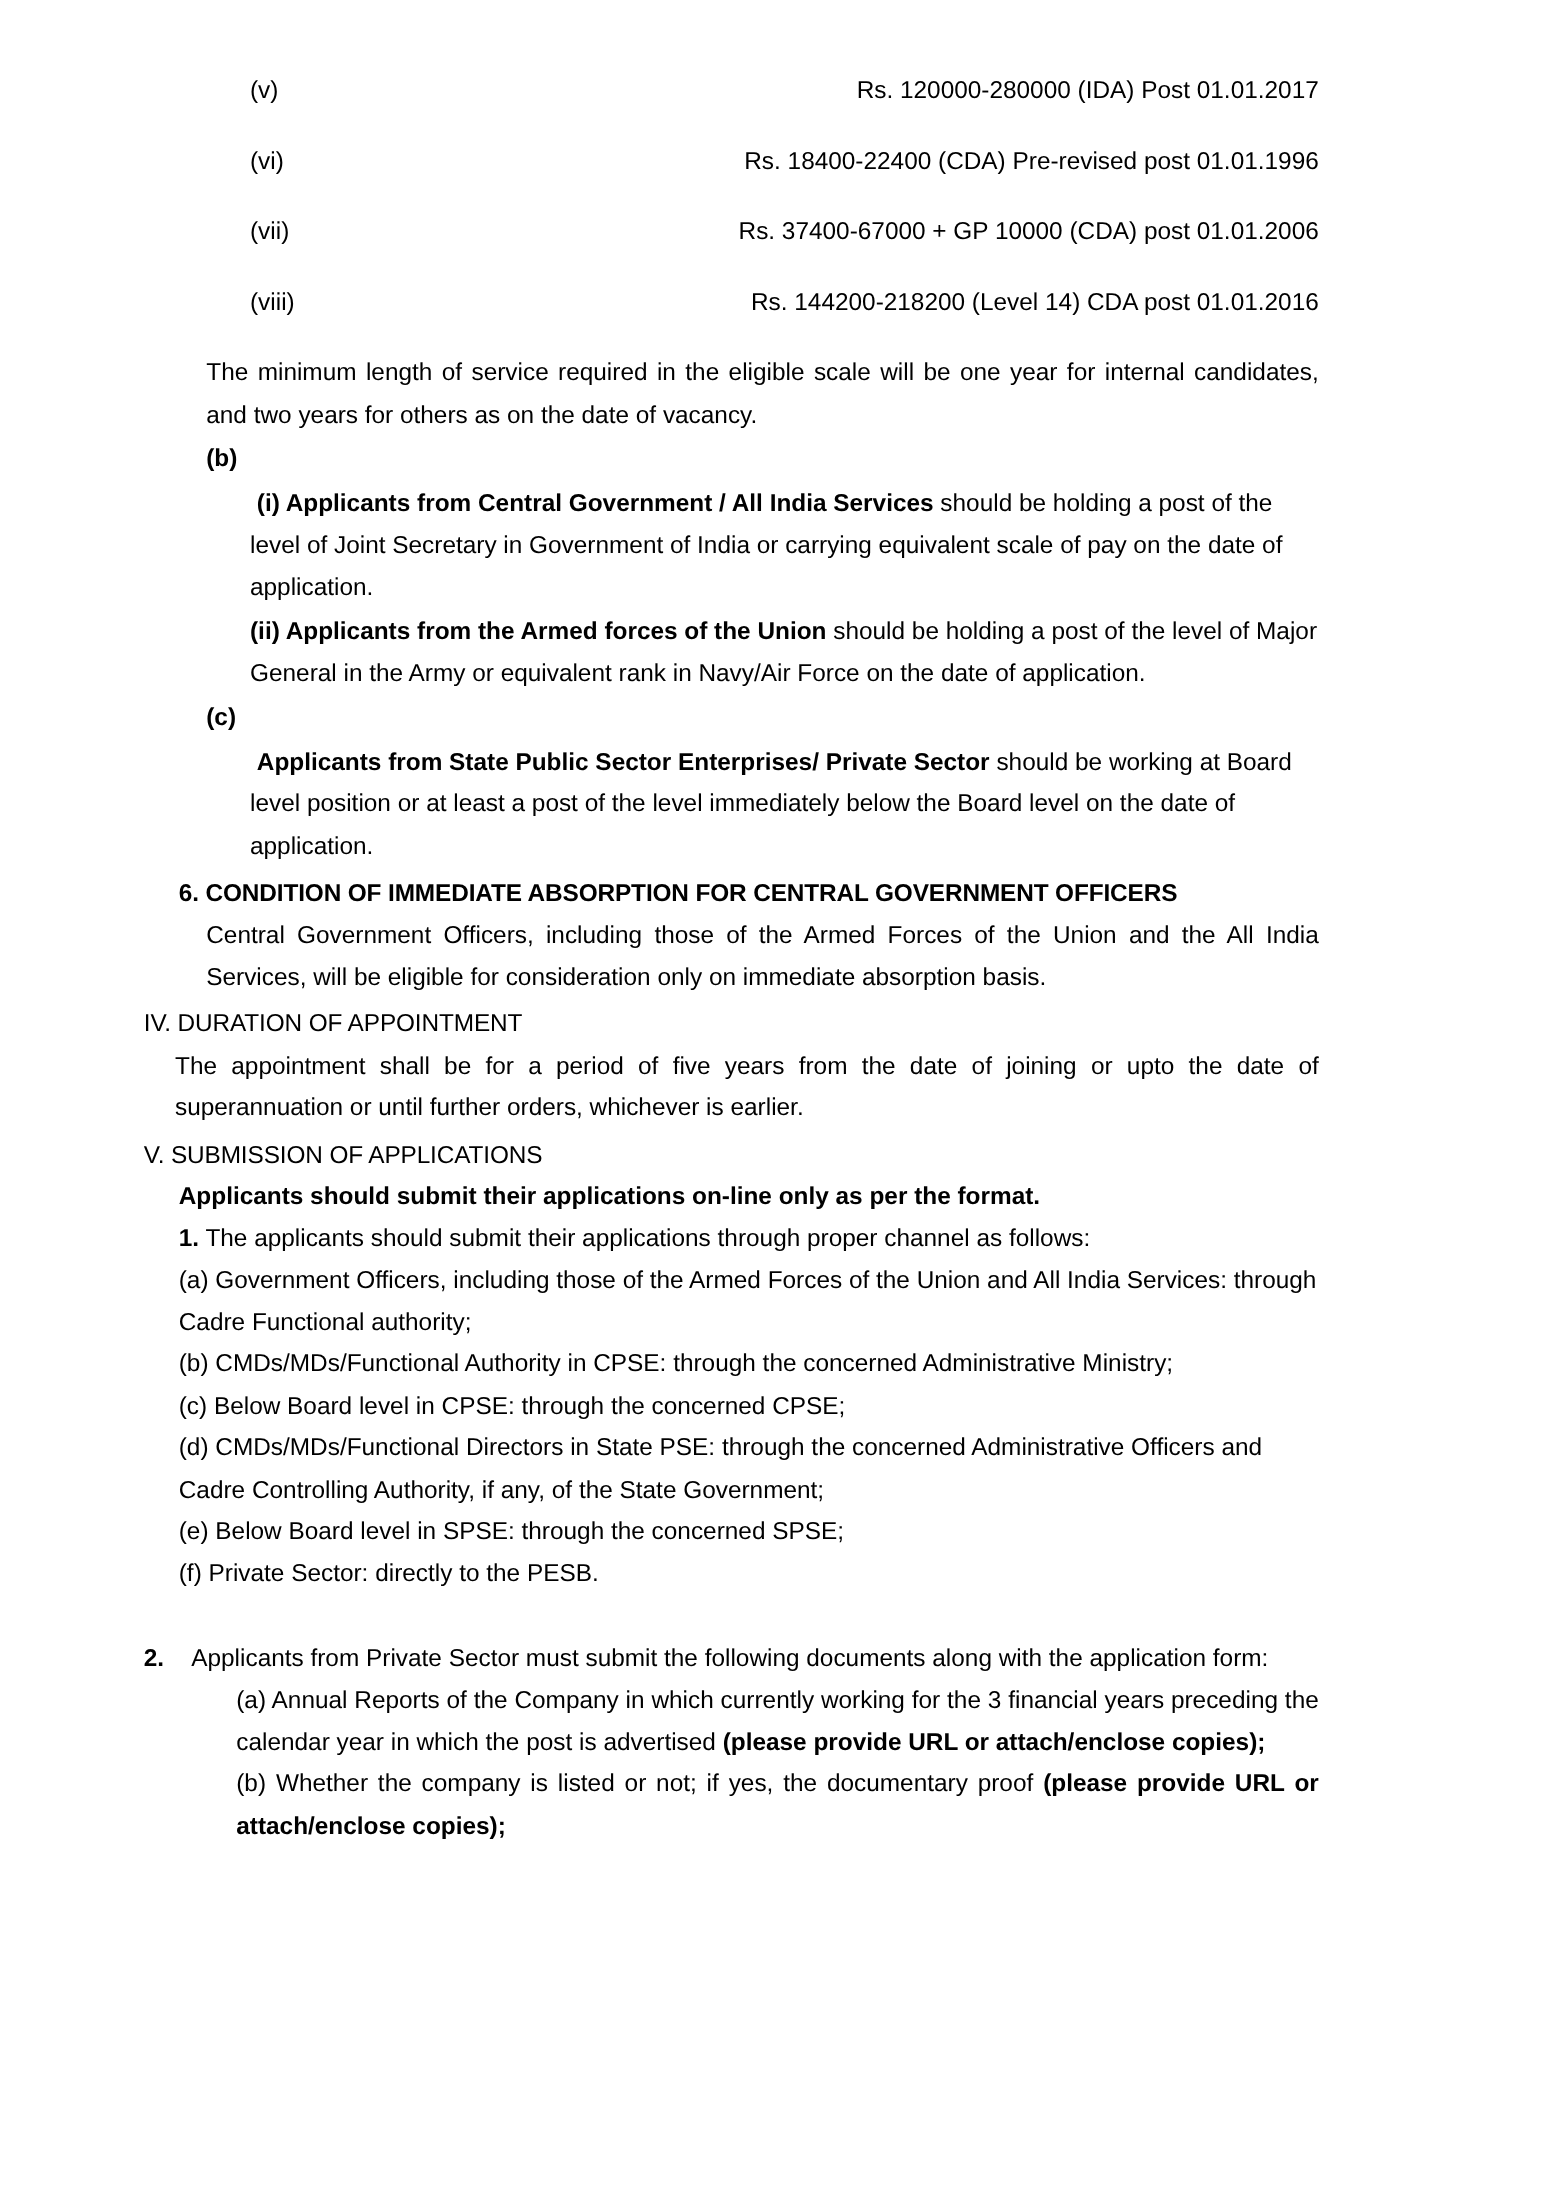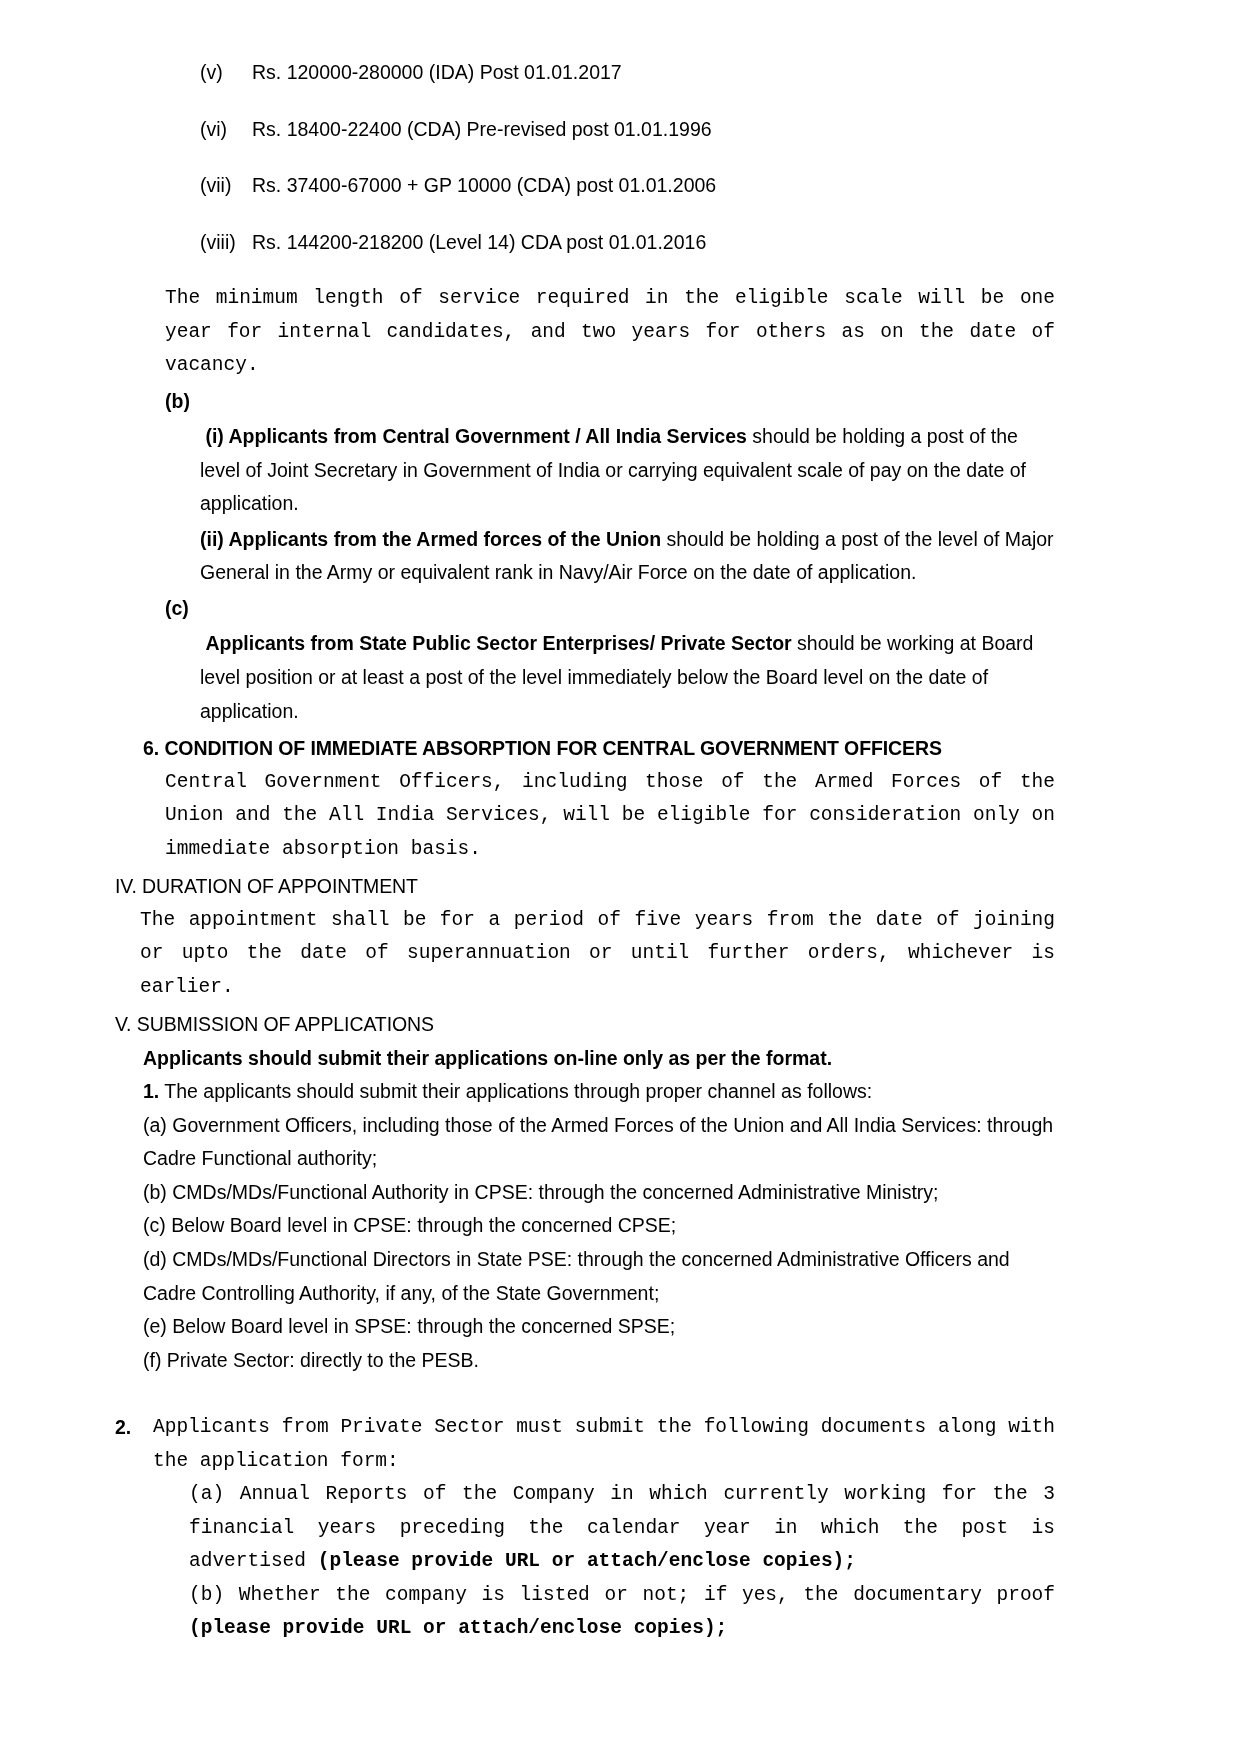--- a/index.html
+++ b/index.html
@@ -29,28 +29,28 @@
     display: flex;
     margin: 0 0 23px 0;
     padding-left: 85px;
   }
   .roman-item .rn {
     width: 52px;
     flex: 0 0 52px;
   }
   .roman-item .rtxt {
     flex: 1 1 auto;
+    text-align: right;
   }
   p {
     margin: 0;
   }
   .para-justify {
     text-align: justify;
     text-justify: inter-word;
-    font-family: Liberation Mono, monospace;
   }
   .indent-1 { padding-left: 50px; }
   .indent-3 { padding-left: 25px; }
   .blk-label {
     font-weight: bold;
     padding-left: 50px;
     margin-top: 2px;
   }
   .sub-block {
     padding-left: 85px;

